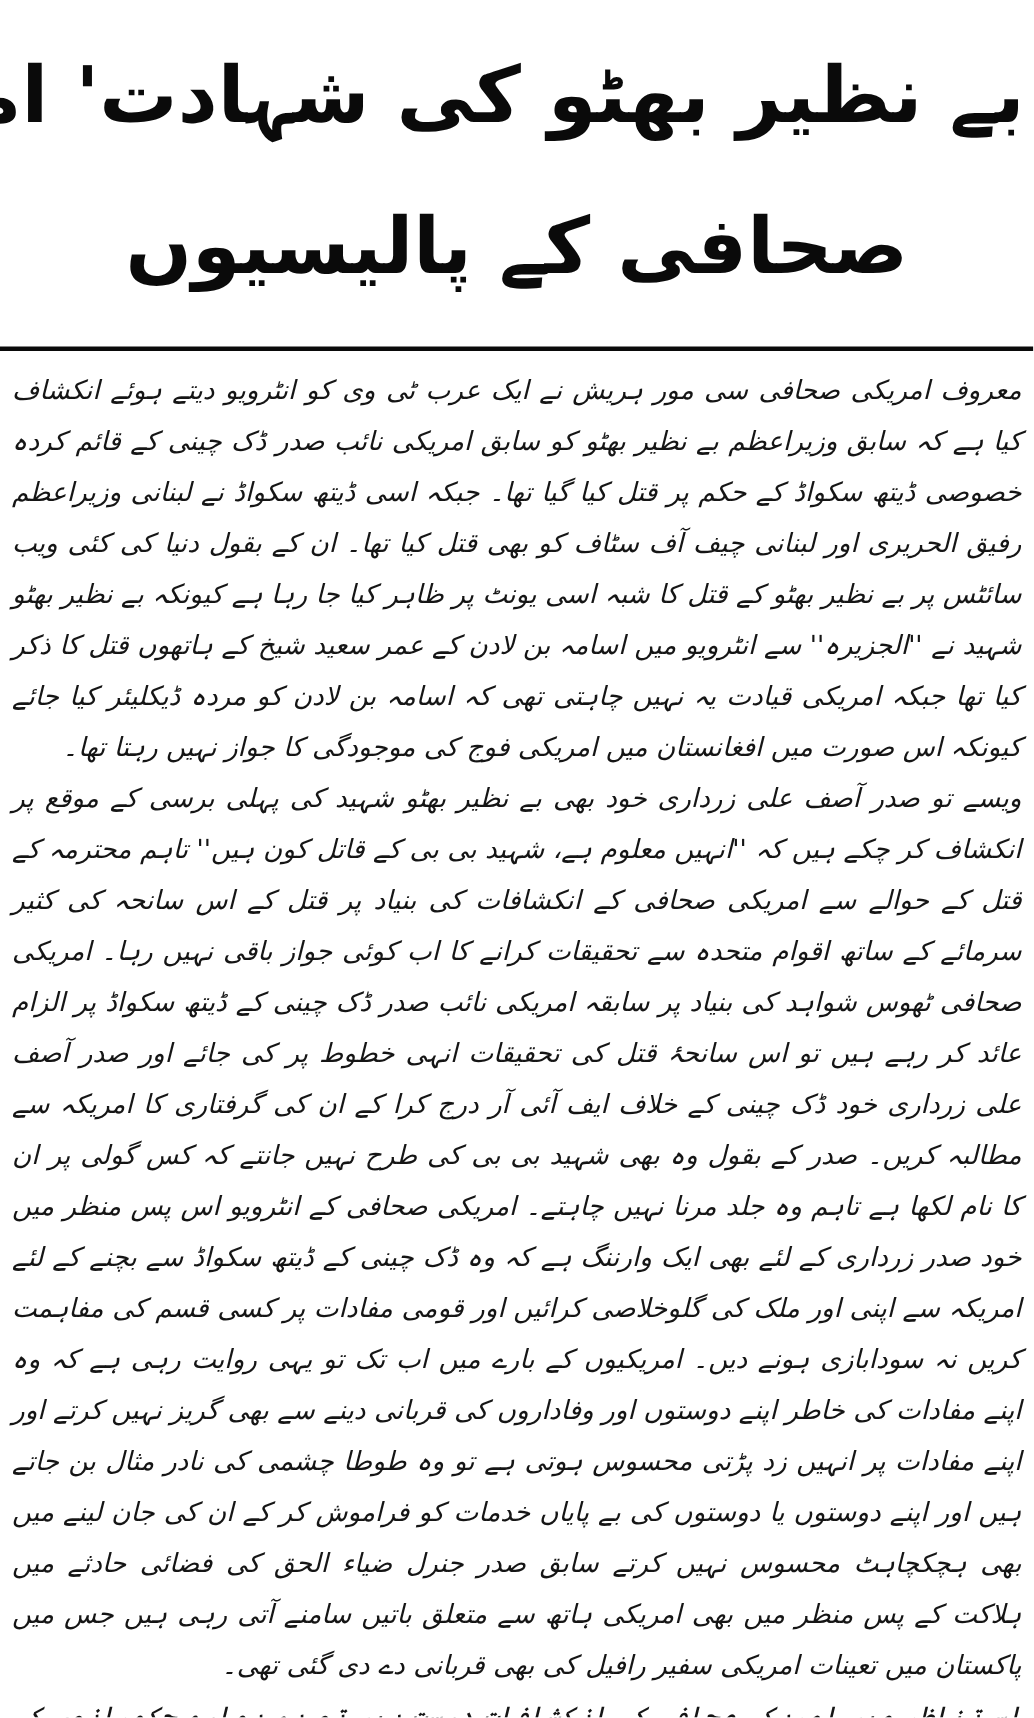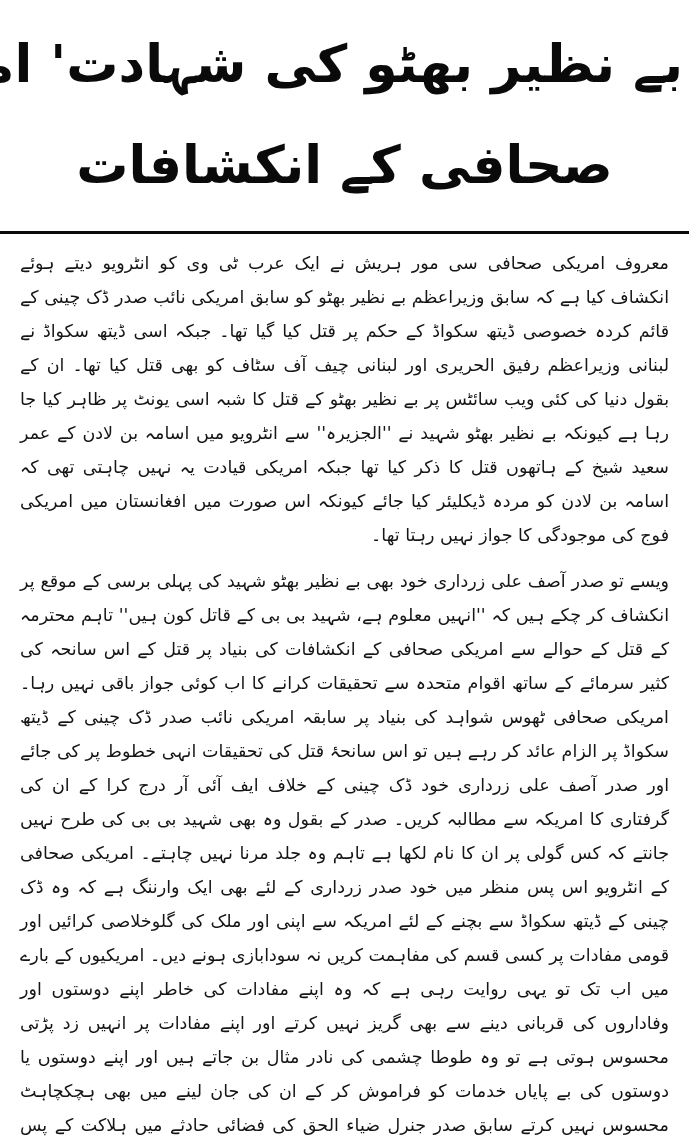--- a/index.html
+++ b/index.html
@@ -37,32 +37,33 @@
     margin: 4px 0 10px 0;
   }
   .body-text {
     padding: 0 8px;
     font-size: 17.5px;
     line-height: 34px;
     text-align: justify;
     color: #151515;
   }
   .body-text p {
-    margin: 12px;
+    margin: 0;
     padding: 0;
+    font-style: italic;
   }
 </style>
 </head>
 <body>
 
 <div class="page">
 
   <h1 class="headline">
     <span class="hl-line">بے نظیر بھٹو کی شہادت' امریکی</span>
-    <span class="hl-line">صحافی کے انکشافات</span>
+    <span class="hl-line">صحافی کے پالیسیوں</span>
   </h1>
 
   <div class="rule"></div>
 
   <div class="body-text">
     <p>معروف امریکی صحافی سی مور ہریش نے ایک عرب ٹی وی کو انٹرویو دیتے ہوئے انکشاف کیا ہے کہ سابق وزیراعظم بے نظیر بھٹو کو سابق امریکی نائب صدر ڈک چینی کے قائم کردہ خصوصی ڈیتھ سکواڈ کے حکم پر قتل کیا گیا تھا۔ جبکہ اسی ڈیتھ سکواڈ نے لبنانی وزیراعظم رفیق الحریری اور لبنانی چیف آف سٹاف کو بھی قتل کیا تھا۔ ان کے بقول دنیا کی کئی ویب سائٹس پر بے نظیر بھٹو کے قتل کا شبہ اسی یونٹ پر ظاہر کیا جا رہا ہے کیونکہ بے نظیر بھٹو شہید نے ''الجزیرہ'' سے انٹرویو میں اسامہ بن لادن کے عمر سعید شیخ کے ہاتھوں قتل کا ذکر کیا تھا جبکہ امریکی قیادت یہ نہیں چاہتی تھی کہ اسامہ بن لادن کو مردہ ڈیکلیئر کیا جائے کیونکہ اس صورت میں افغانستان میں امریکی فوج کی موجودگی کا جواز نہیں رہتا تھا۔</p>
     <p>ویسے تو صدر آصف علی زرداری خود بھی بے نظیر بھٹو شہید کی پہلی برسی کے موقع پر انکشاف کر چکے ہیں کہ ''انہیں معلوم ہے، شہید بی بی کے قاتل کون ہیں'' تاہم محترمہ کے قتل کے حوالے سے امریکی صحافی کے انکشافات کی بنیاد پر قتل کے اس سانحہ کی کثیر سرمائے کے ساتھ اقوام متحدہ سے تحقیقات کرانے کا اب کوئی جواز باقی نہیں رہا۔ امریکی صحافی ٹھوس شواہد کی بنیاد پر سابقہ امریکی نائب صدر ڈک چینی کے ڈیتھ سکواڈ پر الزام عائد کر رہے ہیں تو اس سانحۂ قتل کی تحقیقات انہی خطوط پر کی جائے اور صدر آصف علی زرداری خود ڈک چینی کے خلاف ایف آئی آر درج کرا کے ان کی گرفتاری کا امریکہ سے مطالبہ کریں۔ صدر کے بقول وہ بھی شہید بی بی کی طرح نہیں جانتے کہ کس گولی پر ان کا نام لکھا ہے تاہم وہ جلد مرنا نہیں چاہتے۔ امریکی صحافی کے انٹرویو اس پس منظر میں خود صدر زرداری کے لئے بھی ایک وارننگ ہے کہ وہ ڈک چینی کے ڈیتھ سکواڈ سے بچنے کے لئے امریکہ سے اپنی اور ملک کی گلوخلاصی کرائیں اور قومی مفادات پر کسی قسم کی مفاہمت کریں نہ سودابازی ہونے دیں۔ امریکیوں کے بارے میں اب تک تو یہی روایت رہی ہے کہ وہ اپنے مفادات کی خاطر اپنے دوستوں اور وفاداروں کی قربانی دینے سے بھی گریز نہیں کرتے اور اپنے مفادات پر انہیں زد پڑتی محسوس ہوتی ہے تو وہ طوطا چشمی کی نادر مثال بن جاتے ہیں اور اپنے دوستوں یا دوستوں کی بے پایاں خدمات کو فراموش کر کے ان کی جان لینے میں بھی ہچکچاہٹ محسوس نہیں کرتے سابق صدر جنرل ضیاء الحق کی فضائی حادثے میں ہلاکت کے پس منظر میں بھی امریکی ہاتھ سے متعلق باتیں سامنے آتی رہی ہیں جس میں پاکستان میں تعینات امریکی سفیر رافیل کی بھی قربانی دے دی گئی تھی۔</p>
     <p>اس تناظر میں امریکی صحافی کے انکشافات درست ہیں تو یہ ہمارے حکمرانوں کے لئے لمحہ فکریہ ہے جو اس خطہ میں امریکی مفادات کے تحفظ سے متعلق سابق صدر مشرف کی پالیسیوں پر ہی عمل پیرا ہیں جبکہ بے نظیر بھٹو کی پارٹی برسر اقتدار ہے جسے امریکی صحافی کے انکشافات کے بعد محترمہ کے خون کو رائیگاں نہیں جانے دینا چاہیے۔ اور حقیقی مجرموں کو کیفر کردار تک پہنچانا چاہیے تاکہ آئندہ کسی بیرونی طاقت کو اپنے مفادات کی خاطر ہمارے کسی حکمران کی زندگی چھیننے یا اس کی سازش کرنے کی بھی جرأت نہ ہو۔</p>
   </div>
 

